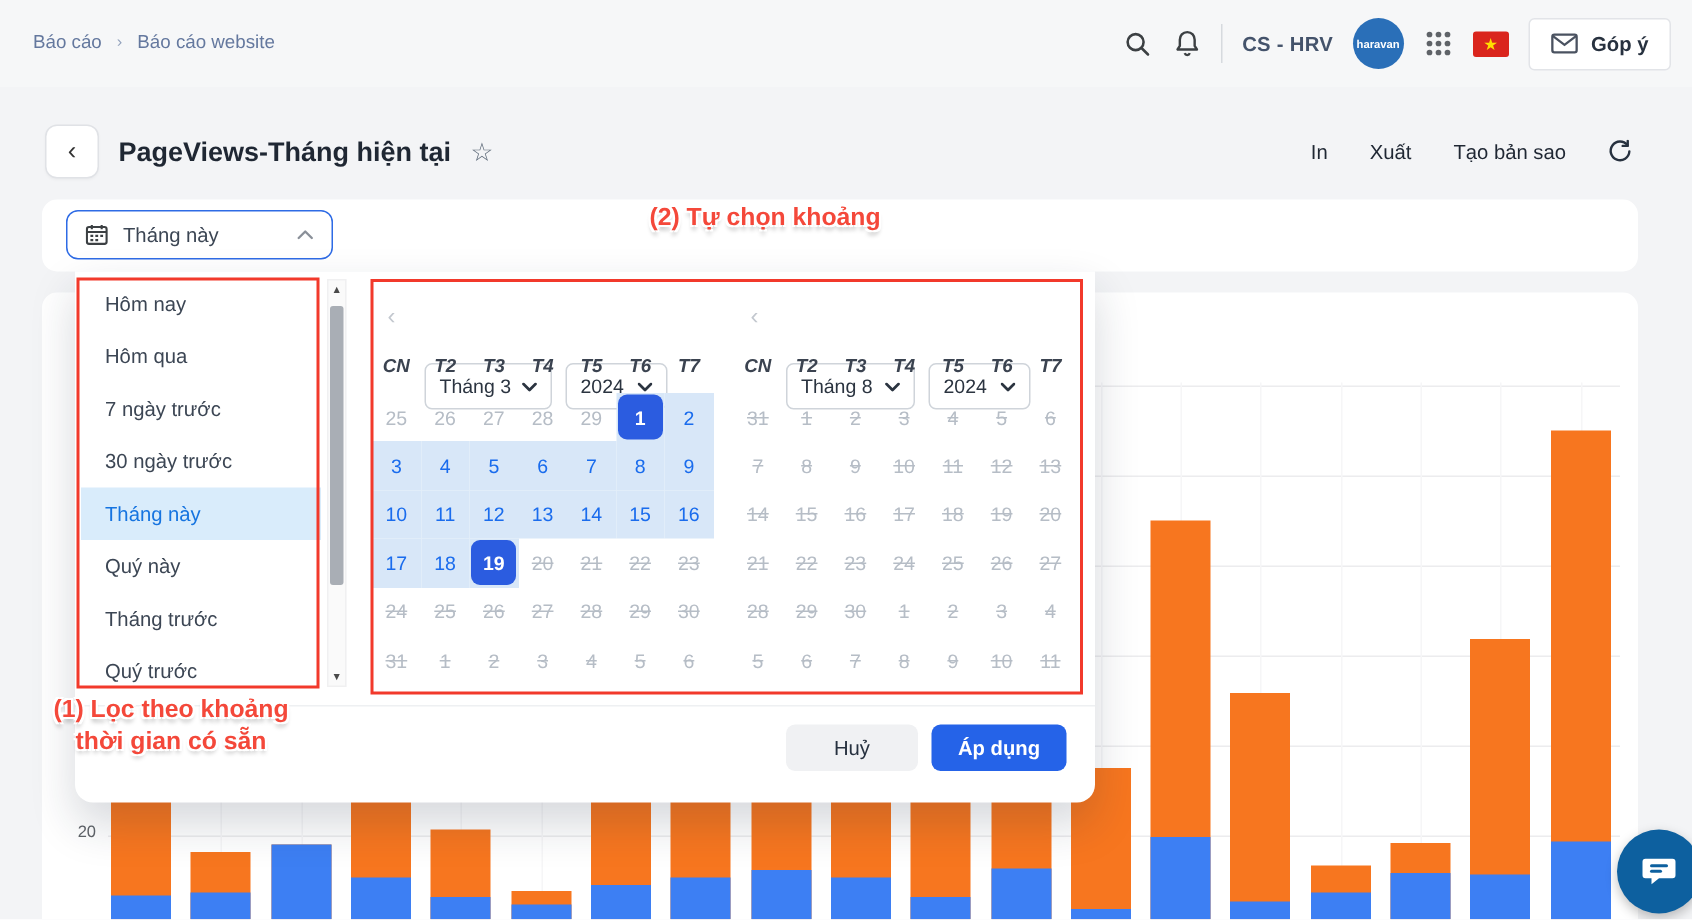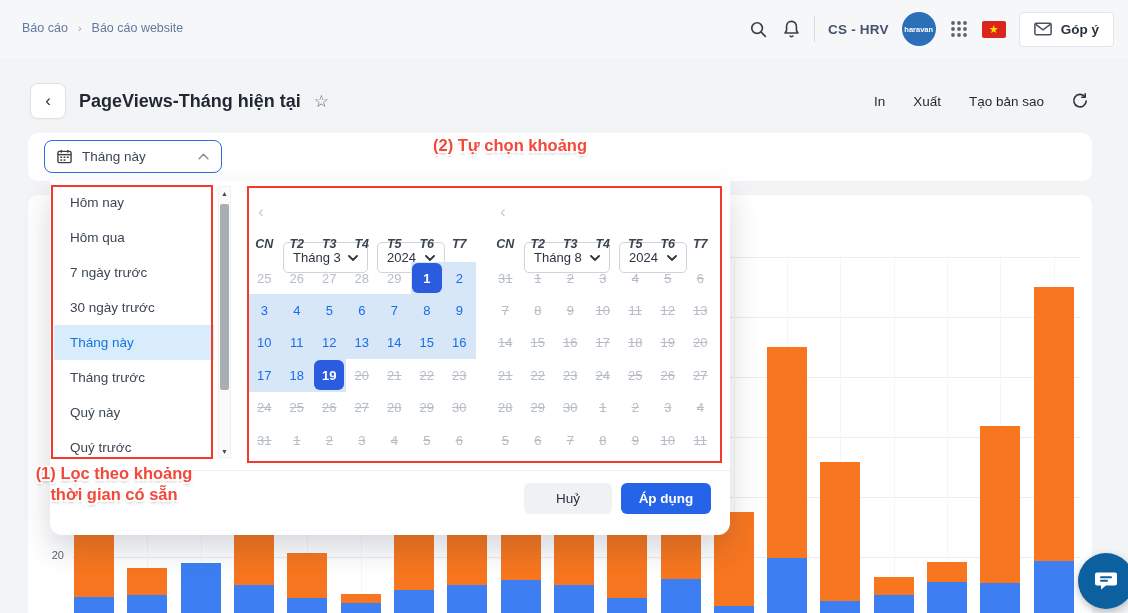--- a/index.html
+++ b/index.html
@@ -299,22 +299,22 @@
     </div>
   </div>
 
   <div class="dropdown-panel">
     <div class="preset-list" id="preset-list">
         <div class="preset-item">Hôm nay</div>
         <div class="preset-item">Hôm qua</div>
         <div class="preset-item">7 ngày trước</div>
         <div class="preset-item">30 ngày trước</div>
         <div class="preset-item selected">Tháng này</div>
+        <div class="preset-item">Quý này</div>
         <div class="preset-item">Tháng trước</div>
-        <div class="preset-item">Quý này</div>
         <div class="preset-item">Quý trước</div>
       </div>
 
     <div class="vscroll">
       <span class="arr up">▲</span>
       <span class="thumb"></span>
       <span class="arr down">▼</span>
     </div>
 
     <span class="cal-chevron" style="left:204px;">‹</span>

